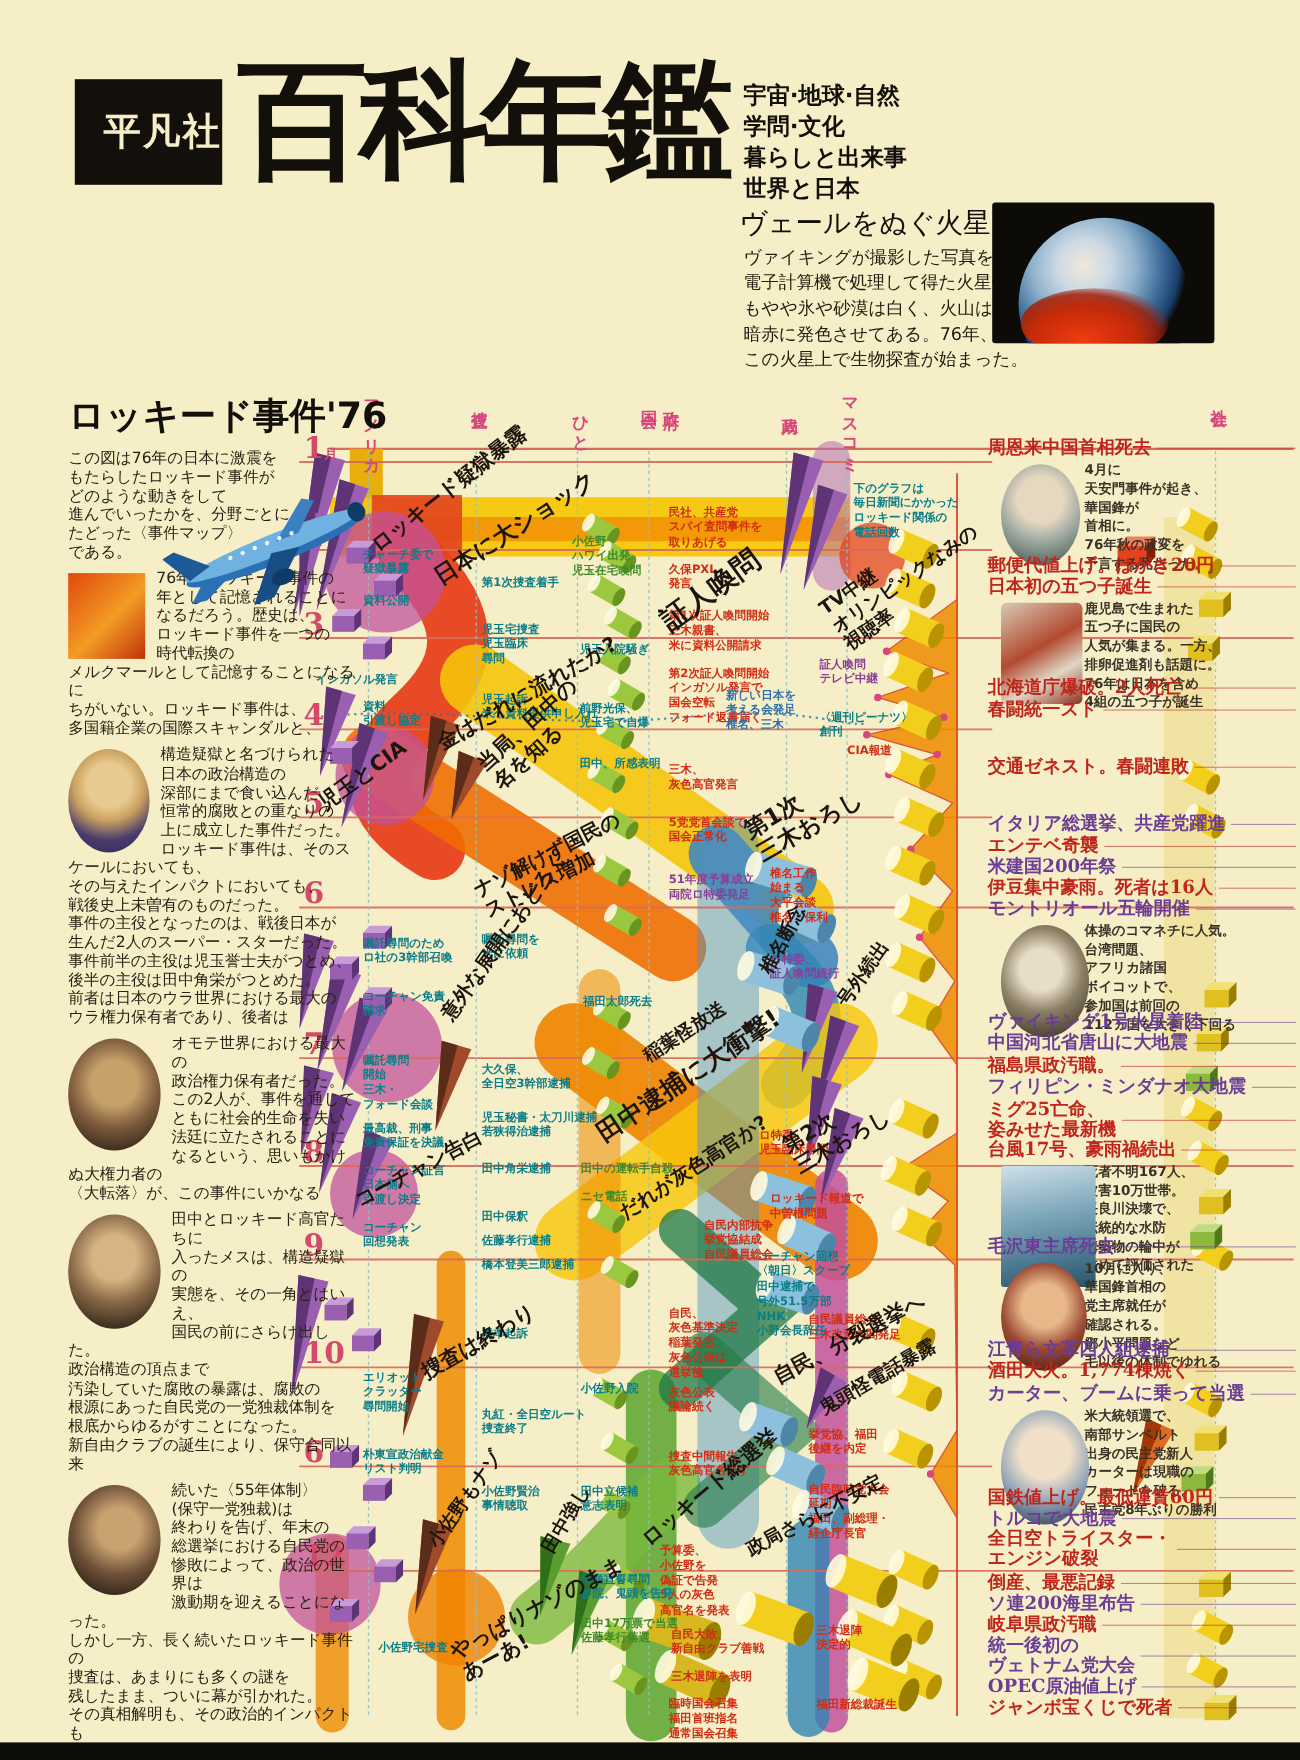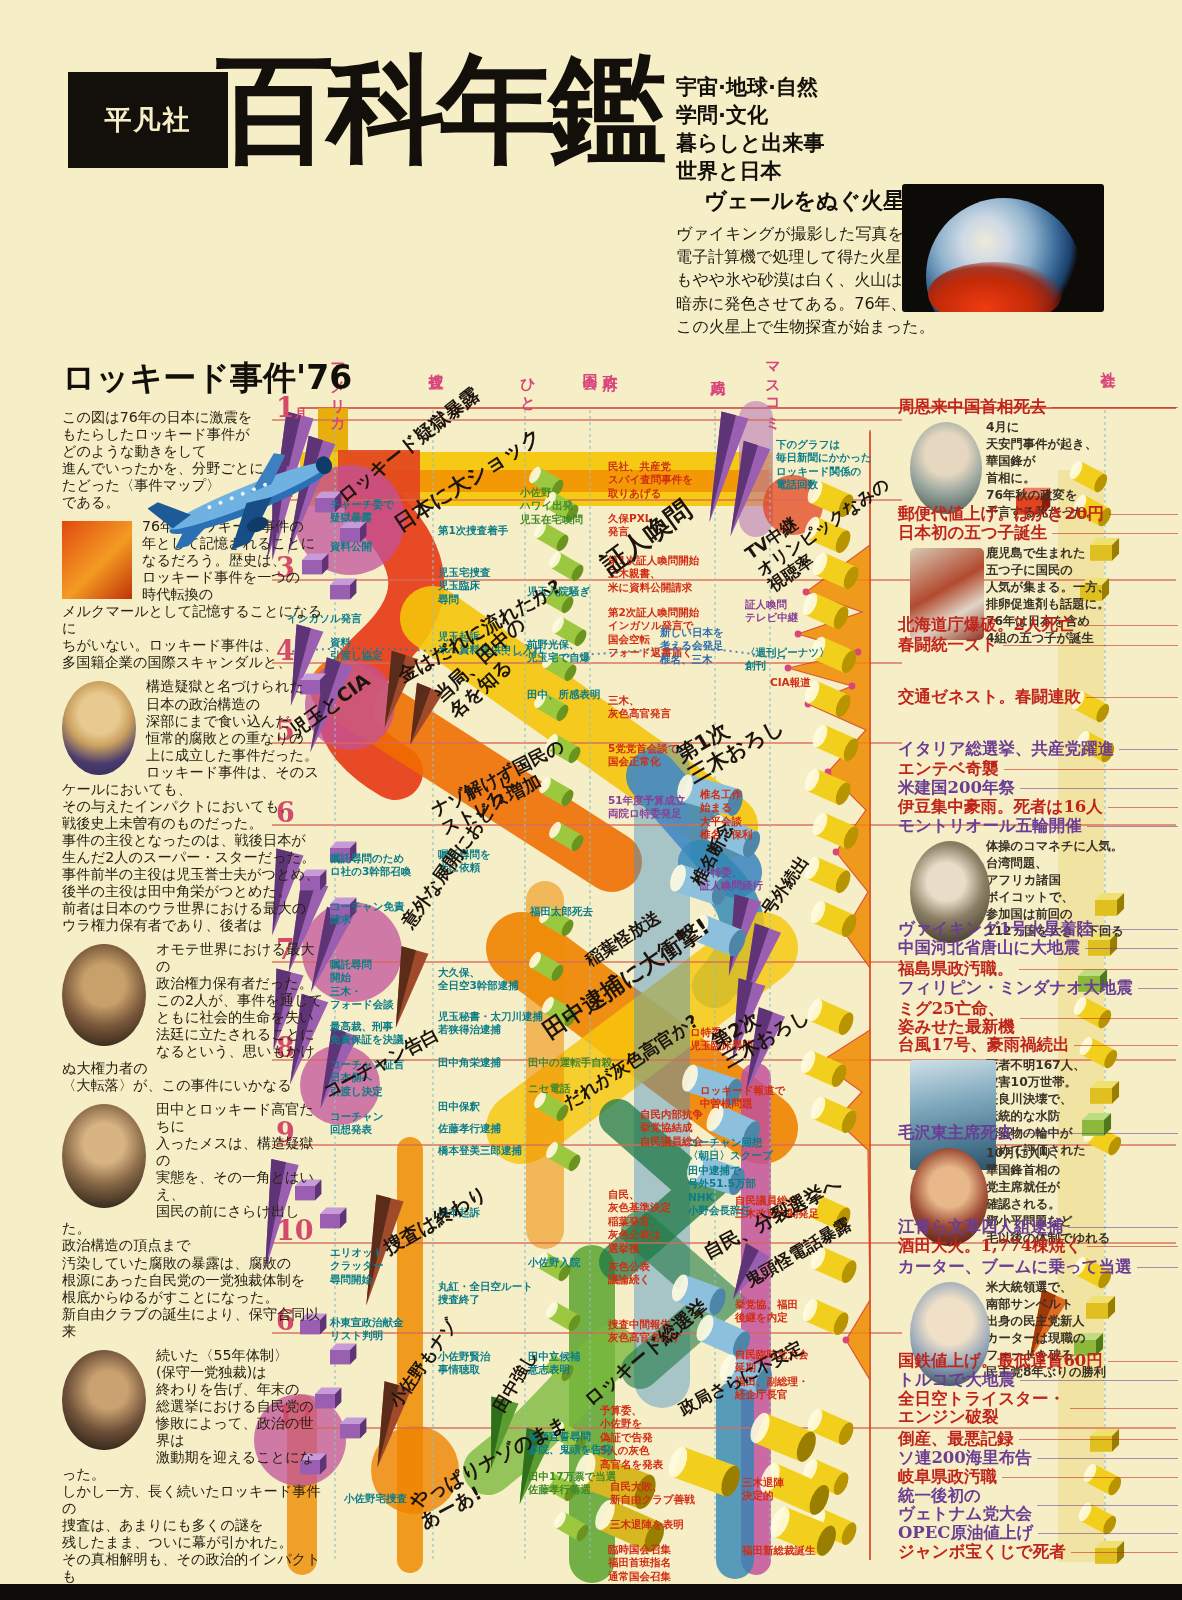--- a/index.html
+++ b/index.html
@@ -1,32 +1,32 @@
 <!DOCTYPE html>
 <html><head>
 <meta charset="utf-8">
 <style>
   html,body{margin:0;padding:0;background:#d8d2b4;}
   .page{position:relative;width:1182px;height:1600px;background:#f5eec6;overflow:hidden;
         font-family:"DejaVu Sans",sans-serif;color:#221b10;}
   .abs{position:absolute;}
 
   
-  .pub-box{left:68px;top:72px;width:160px;height:96px;background:#130f0a;color:#f5eec6;
-           display:flex;align-items:center;justify-content:center;font-size:27px;font-weight:900;letter-spacing:2px;}
+  .pub-box{left:68px;top:72px;width:134px;height:96px;background:#130f0a;color:#f5eec6;
+           display:flex;align-items:center;justify-content:flex-end;font-size:34px;font-weight:900;letter-spacing:2px;}
   .main-title{left:216px;top:50px;font-size:118px;font-weight:900;letter-spacing:-7px;line-height:1;color:#130f0a;white-space:nowrap;}
   .subtitle{left:676px;top:74px;font-size:21px;font-weight:800;line-height:1.33;color:#130f0a;}
   .year-wrap{left:798px;top:60px;height:122px;display:flex;align-items:center;}
   .brk{width:22px;height:112px;border-top:10px solid #130f0a;border-bottom:10px solid #130f0a;box-sizing:border-box;}
   .brk.l{border-left:11px solid #130f0a;}
   .brk.r{border-right:11px solid #130f0a;}
   .year-num{font-size:112px;font-weight:900;letter-spacing:-3px;line-height:1;padding:0 8px;color:#130f0a;}
 
   
-  .mars-title{left:704px;top:186px;font-size:22px;font-weight:700;color:#130f0a;}
+  .mars-title{left:672px;top:186px;font-size:25px;font-weight:400;color:#130f0a;}
   .mars-text{left:676px;top:222px;font-size:16px;line-height:1.45;font-weight:500;}
   .mars-photo{left:902px;top:184px;width:202px;height:128px;background:#0d0b08;border-radius:3px;overflow:hidden;}
   .mars-sphere{position:absolute;left:24px;top:14px;width:156px;height:156px;border-radius:50%;
       background:radial-gradient(circle at 38% 28%,#efe9da 0%,#cdd9e4 16%,#8fb2cc 32%,#3c6c9a 48%,#1b3f6c 58%,#0d0b08 63%);}
   .mars-lava{position:absolute;left:26px;top:78px;width:134px;height:64px;border-radius:50%;
       background:radial-gradient(ellipse at 42% 72%,#ef3b12 0%,#c22a08 45%,rgba(160,30,8,.85) 62%,rgba(13,11,8,0) 78%);}
 
   
   .article{left:62px;top:356px;width:264px;z-index:5;}
   .article-title{font-size:33px;font-weight:900;letter-spacing:0px;margin:0 0 8px 0;color:#130f0a;white-space:nowrap;}

